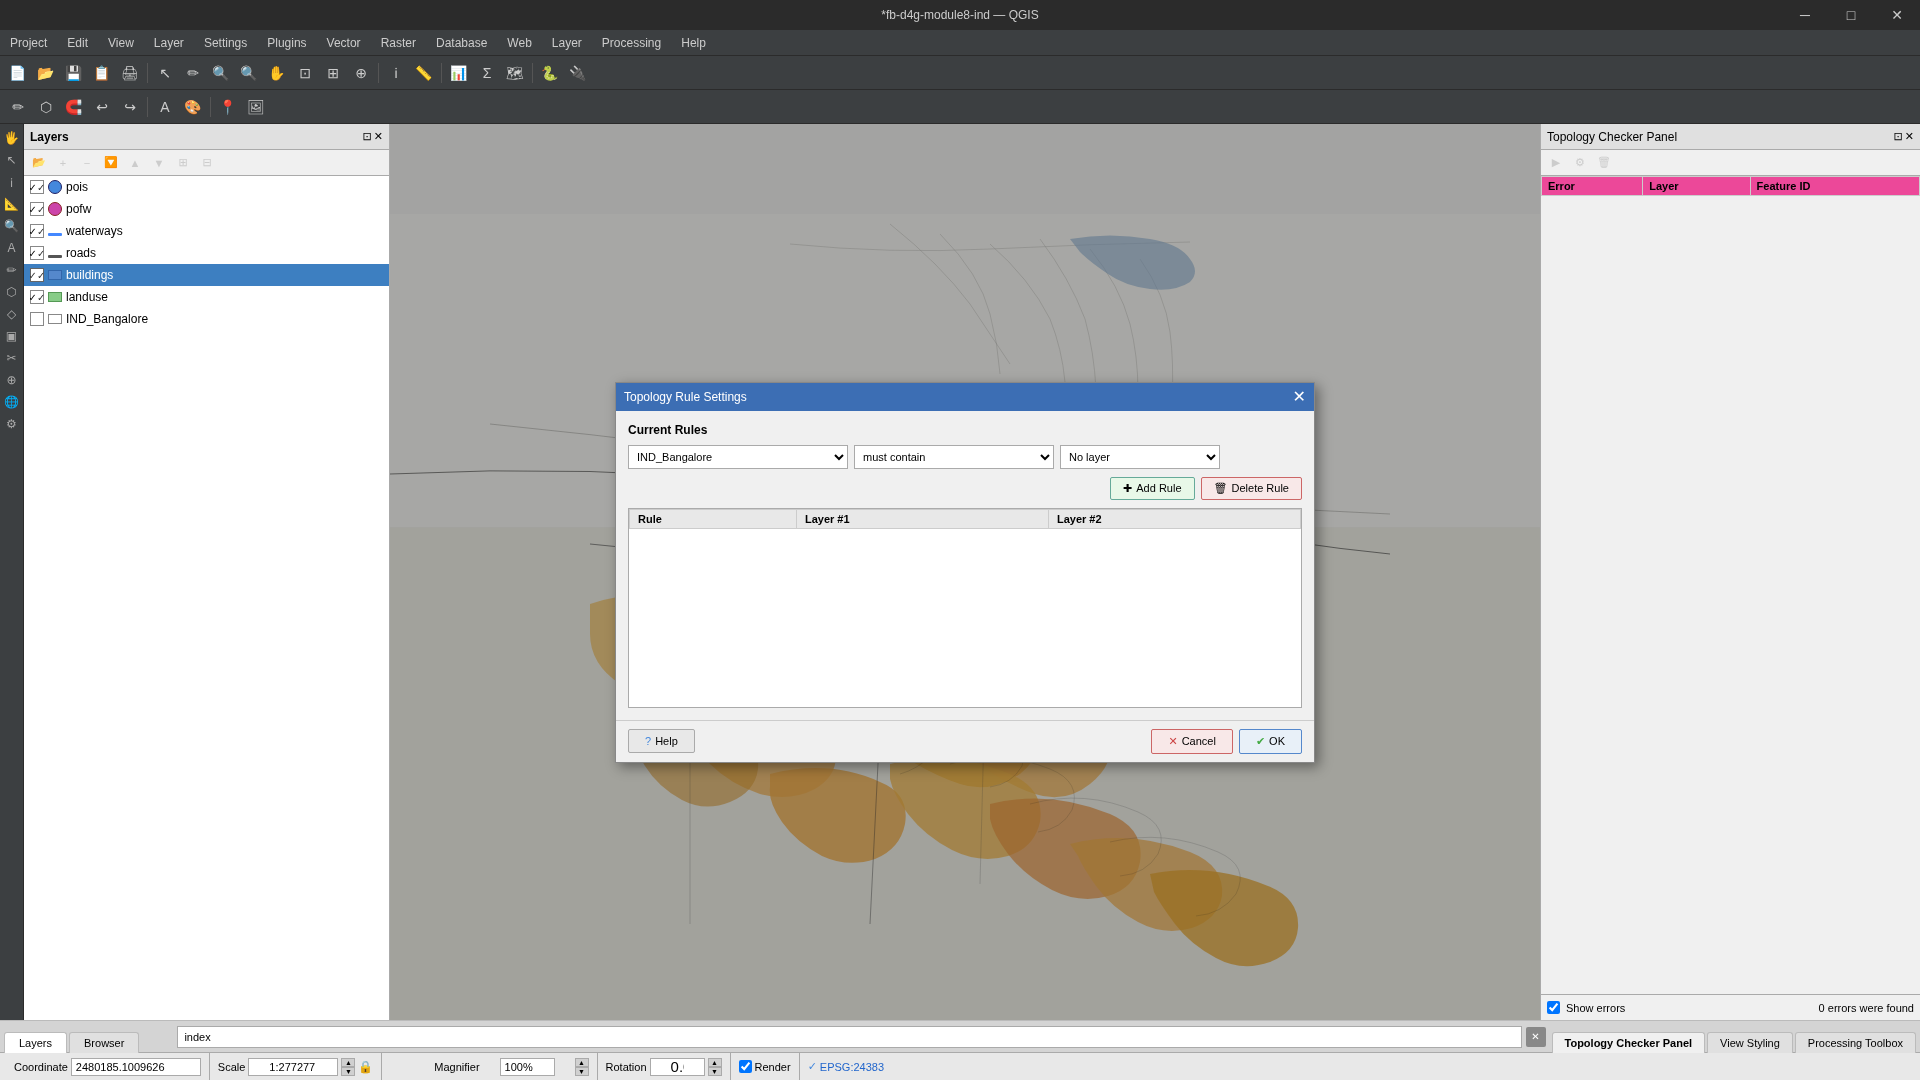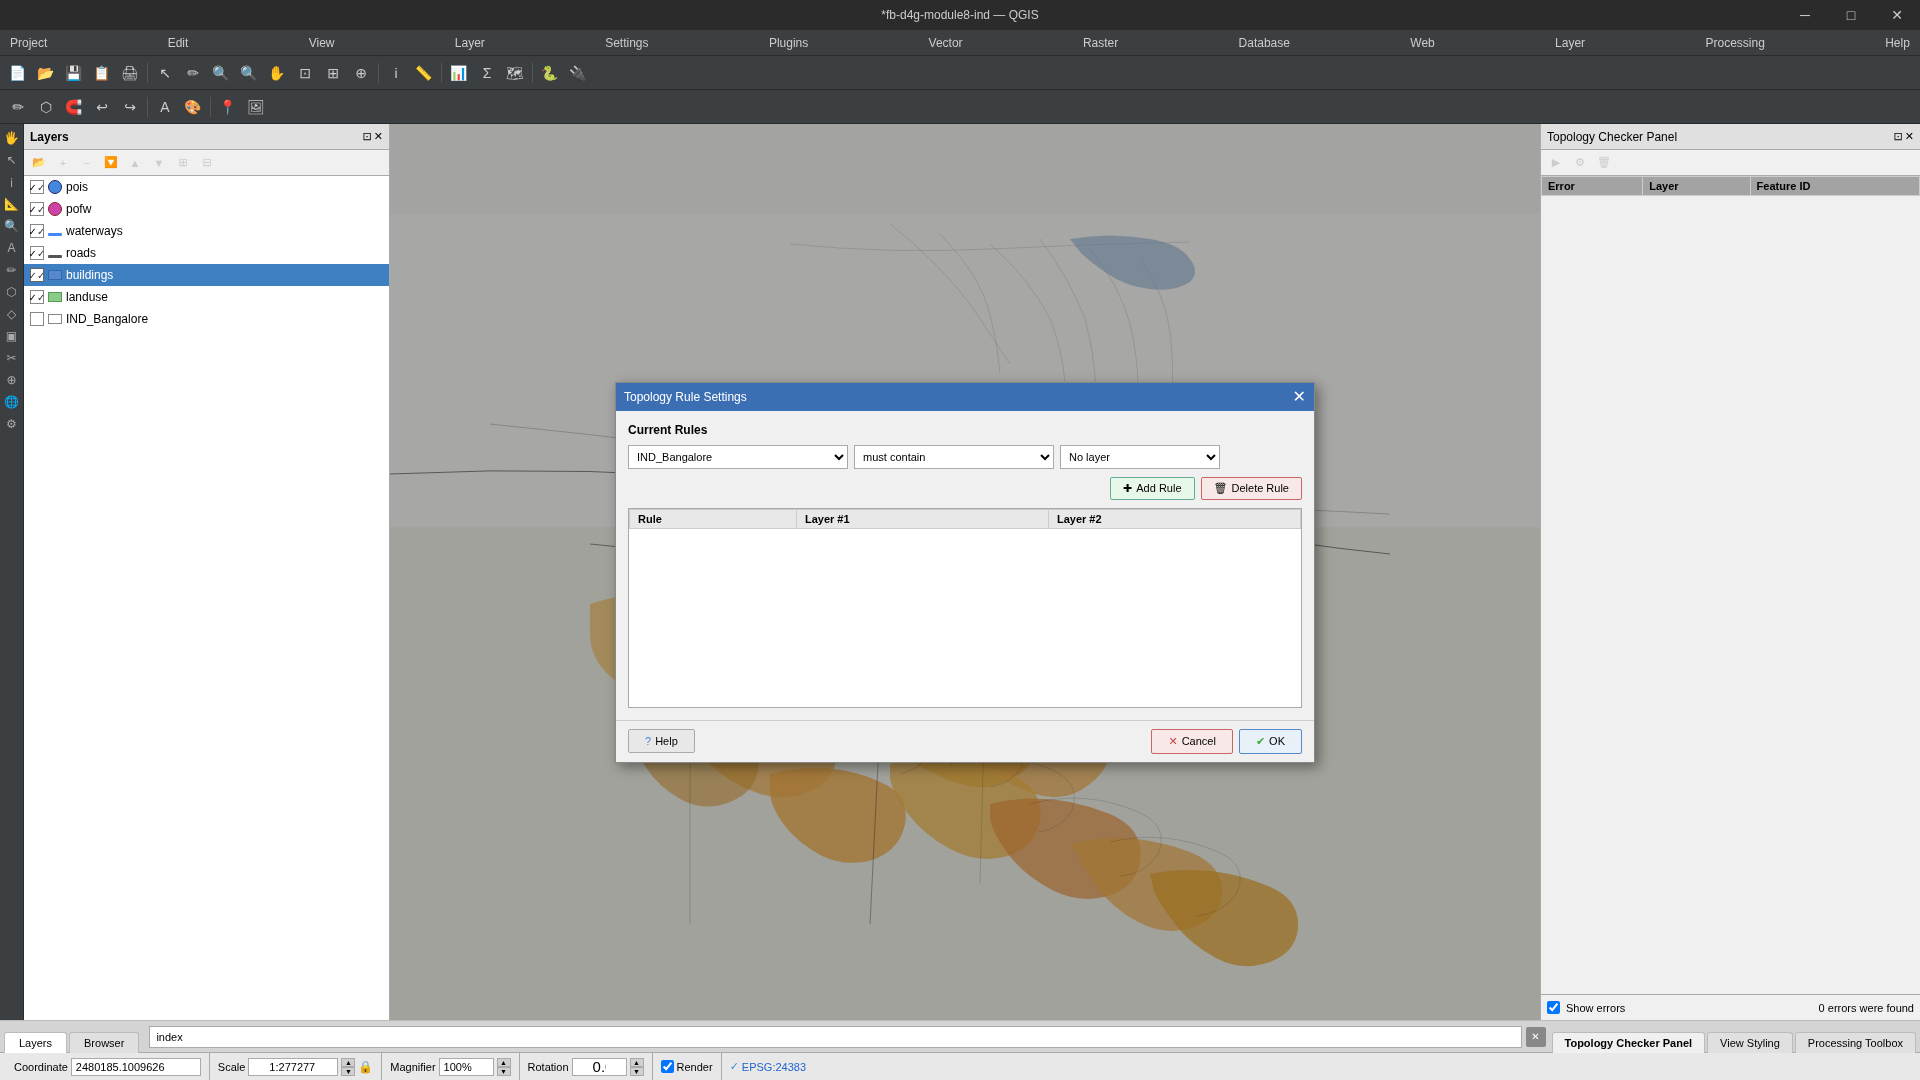--- a/index.html
+++ b/index.html
@@ -9,21 +9,21 @@
     #title-bar {
       height: 30px; background: #2b2b2b; display: flex; align-items: center; justify-content: center;
       color: #ccc; font-size: 12px; position: relative;
     }
     #title-bar .win-controls { position: absolute; right: 0; top: 0; display: flex; height: 30px; }
     #title-bar .win-btn { width: 46px; height: 30px; display: flex; align-items: center; justify-content: center; color: #ccc; cursor: pointer; font-size: 14px; }
 
     
     #menu-bar {
       height: 26px; background: #3c3f41; display: flex; align-items: center;
-      color: #ccc; border-bottom: 1px solid #2b2b2b; justify-content: space-between;
+      color: #ccc; border-bottom: 1px solid #2b2b2b;
     }
     #menu-bar span { padding: 4px 10px; cursor: pointer; font-size: 12px; }
 
     
     .toolbar { height: 34px; background: #3c3f41; display: flex; align-items: center; padding: 2px 4px; border-bottom: 1px solid #2b2b2b; flex-wrap: wrap; }
     .toolbar-btn { width: 26px; height: 26px; display: flex; align-items: center; justify-content: center; cursor: pointer; border-radius: 2px; color: #ccc; font-size: 14px; margin: 1px; }
     .toolbar-separator { width: 1px; height: 20px; background: #555; margin: 0 3px; }
 
     
     #main-layout { display: flex; height: calc(1080px - 30px - 26px - 34px - 34px - 32px); }
@@ -47,23 +47,23 @@
 
     
     #map-area { flex: 1; position: relative; background: #0369a1; overflow: hidden; }
 
     
     #topology-panel { width: 380px; background: #f0f0f0; border-left: 1px solid #aaa; display: flex; flex-direction: column; }
     #topology-header { height: 26px; background: #e0e0e0; display: flex; align-items: center; justify-content: space-between; padding: 0 6px; border-bottom: 1px solid #aaa; }
     #topology-toolbar { height: 26px; display: flex; align-items: center; padding: 2px 4px; border-bottom: 1px solid #aaa; gap: 2px; }
     #topology-table { flex: 1; overflow: auto; }
     #topology-table table { width: 100%; border-collapse: collapse; }
-    #topology-table th { background: #a3a3a3; border: 1px solid #ccc; padding: 3px 6px; text-align: left; font-size: 11px; }
+    #topology-table th { background: #ec4899; border: 1px solid #ccc; padding: 3px 6px; text-align: left; font-size: 11px; }
     #topology-footer { height: 26px; border-top: 1px solid #aaa; display: flex; align-items: center; padding: 0 6px; gap: 6px; font-size: 11px; }
-    #search-input { flex: 1; height: 22px; border: 1px solid #aaa; padding: 2px 6px; font-size: 11px; }
+    #search-input { flex: 1; height: 22px; border: 1px solid #aaa; padding: 2px 6px; font-size: 11px; margin-left: 28px; }
 
     
     #modal-overlay { position: absolute; top: 0; left: 0; width: 100%; height: 100%; background: rgba(0,0,0,0.3); display: flex; align-items: center; justify-content: center; z-index: 100; }
     #topology-dialog { background: #f0f0f0; border: 1px solid #888; box-shadow: 4px 4px 12px rgba(0,0,0,0.4); width: 700px; }
     #dialog-titlebar { height: 28px; background: #3c6eb4; color: white; display: flex; align-items: center; justify-content: space-between; padding: 0 8px; font-size: 12px; }
     #dialog-close { cursor: pointer; font-size: 16px; color: white; }
     #dialog-body { padding: 12px; }
     #dialog-current-rules { font-size: 12px; margin-bottom: 8px; font-weight: bold; }
     #dialog-row { display: flex; align-items: center; gap: 6px; margin-bottom: 8px; }
     .dialog-select { height: 24px; border: 1px solid #aaa; background: white; font-size: 11px; padding: 2px 4px; }
@@ -452,21 +452,21 @@
   </div>
   <div class="status-item" style="display:flex;align-items:center;gap:3px;padding:0 8px;border-right:1px solid #aaa;height:100%;">
     <span>Scale</span>
     <input type="text" class="status-input" value="1:277277" style="height: 18px; border: 1px solid rgb(170, 170, 170); padding: 1px 20px; font-size: 11px; width: 90px;">
     <div style="display:flex;flex-direction:column;">
       <div style="width:14px;height:9px;display:flex;align-items:center;justify-content:center;background:#d0d0d0;border:1px solid #aaa;cursor:pointer;font-size:7px;">▲</div>
       <div style="width:14px;height:9px;display:flex;align-items:center;justify-content:center;background:#d0d0d0;border:1px solid #aaa;cursor:pointer;font-size:7px;">▼</div>
     </div>
     <div style="font-size:12px;">🔒</div>
   </div>
-  <div class="status-item" style="display:flex;align-items:center;gap:3px;padding:0 8px;border-right:1px solid #aaa;height:100%;">
+  <div class="status-item" style="display:flex;align-items:center;gap:20px;padding:0 8px;border-right:1px solid #aaa;height:100%;margin-left:44px;">
     <span>Magnifier</span>
     <input type="text" class="status-input-sm" value="100%" style="height: 18px; border: 1px solid rgb(170, 170, 170); padding: 1px 4px; font-size: 11px; width: 55px;">
     <div style="display:flex;flex-direction:column;">
       <div style="width:14px;height:9px;display:flex;align-items:center;justify-content:center;background:#d0d0d0;border:1px solid #aaa;cursor:pointer;font-size:7px;">▲</div>
       <div style="width:14px;height:9px;display:flex;align-items:center;justify-content:center;background:#d0d0d0;border:1px solid #aaa;cursor:pointer;font-size:7px;">▼</div>
     </div>
   </div>
   <div class="status-item" style="display:flex;align-items:center;gap:3px;padding:0 8px;border-right:1px solid #aaa;height:100%;">
     <span>Rotation</span>
     <input type="text" class="status-input-sm" value="0.0 °" style="height: 18px; border: 1px solid rgb(170, 170, 170); padding: 1px 20px; font-size: 15px; width: 55px;">

